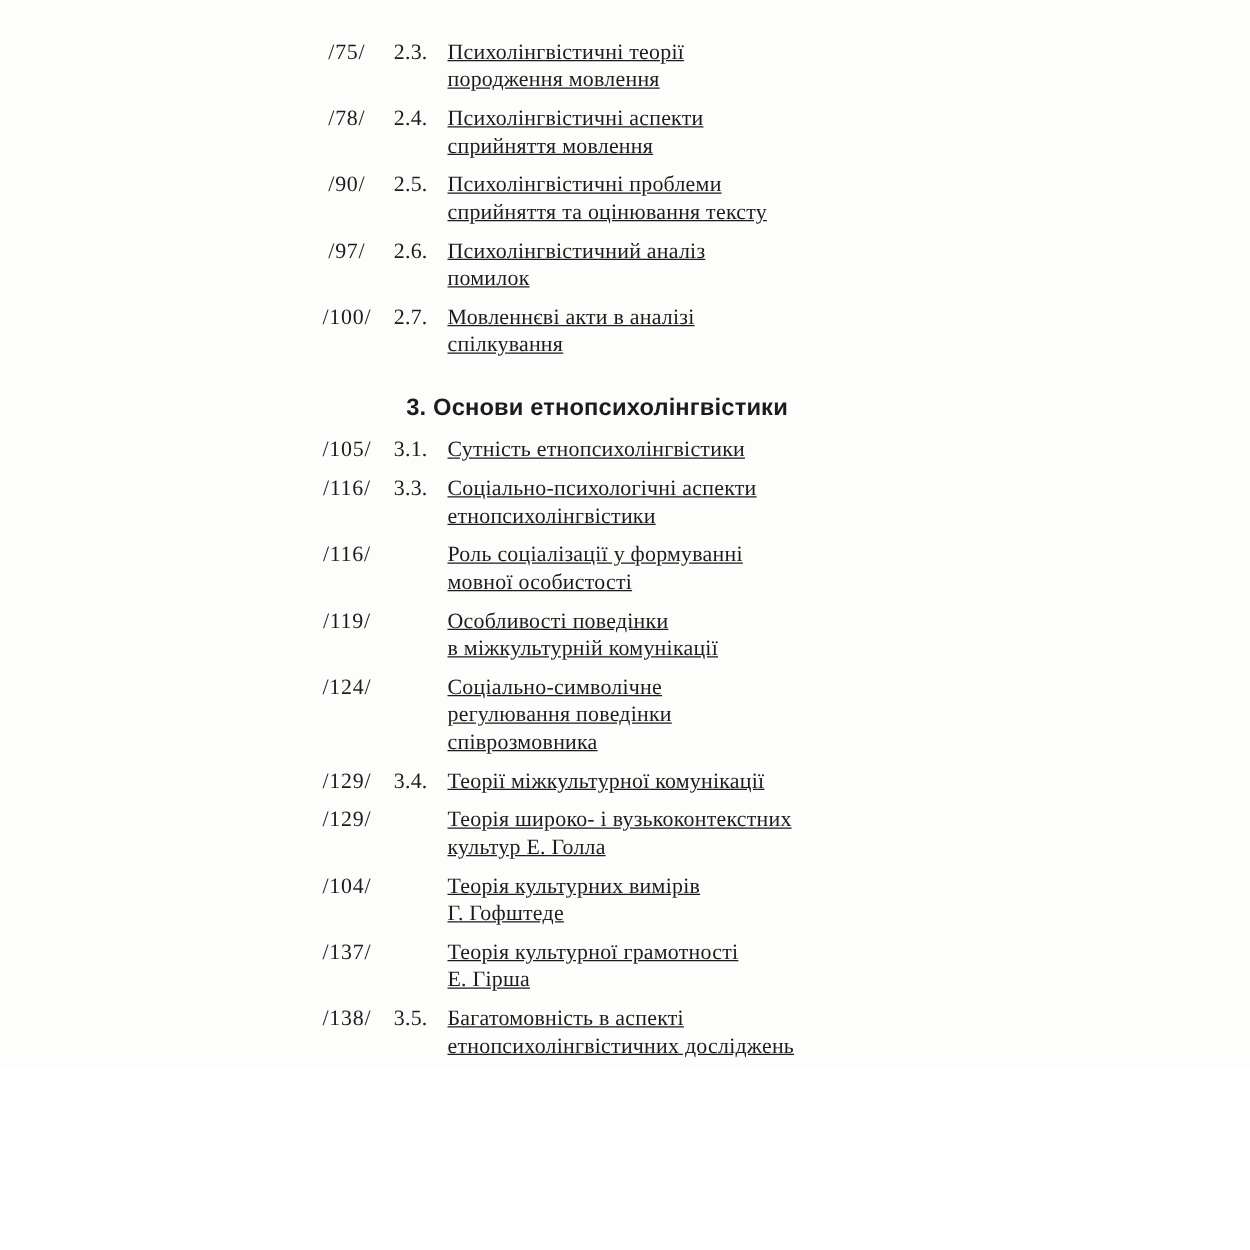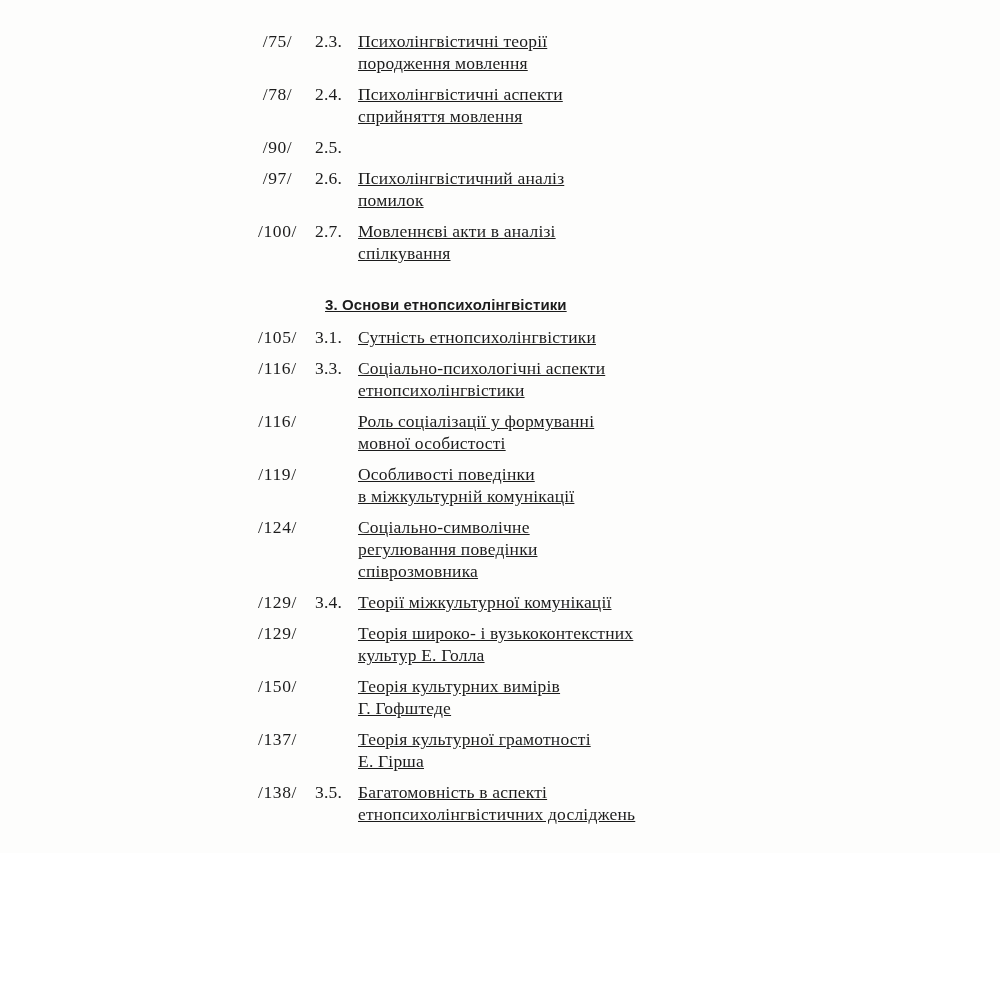--- a/index.html
+++ b/index.html
@@ -37,25 +37,24 @@
     flex: none;
   }
   .title {
     flex: 1;
     white-space: pre-line;
     text-decoration: underline;
   }
   .heading {
     font-family: "Liberation Sans", sans-serif;
     font-weight: bold;
-    font-size: 15px;
+    font-size: 19px;
     line-height: 22px;
     margin: 30px 0 10px 85px;
     letter-spacing: 0.1px;
-    text-decoration: underline;
   }
   .page-edge {
     position: absolute;
     left: 33px;
     top: 986px;
     width: 944px;
     height: 13px;
     border-radius: 7px / 6px;
     background: linear-gradient(90deg,
       #6a6a68 0%, #2a2a29 6%, #141413 20%,
@@ -78,20 +77,22 @@
     <div class="row">
       <span class="pg">/78/</span>
       <span class="num">2.4.</span>
       <span class="title">Психолінгвістичні аспекти
 сприйняття мовлення</span>
     </div>
 
     <div class="row">
       <span class="pg">/90/</span>
       <span class="num">2.5.</span>
+      <span class="title">Психолінгвістичні проблеми
+сприйняття та оцінювання тексту</span>
     </div>
 
     <div class="row">
       <span class="pg">/97/</span>
       <span class="num">2.6.</span>
       <span class="title">Психолінгвістичний аналіз
 помилок</span>
     </div>
 
     <div class="row">
@@ -146,21 +147,21 @@
     </div>
 
     <div class="row">
       <span class="pg">/129/</span>
       <span class="num"></span>
       <span class="title">Теорія широко- і вузькоконтекстних
 культур Е. Голла</span>
     </div>
 
     <div class="row">
-      <span class="pg">/150/</span>
+      <span class="pg">/104/</span>
       <span class="num"></span>
       <span class="title">Теорія культурних вимірів
 Г. Гофштеде</span>
     </div>
 
     <div class="row">
       <span class="pg">/137/</span>
       <span class="num"></span>
       <span class="title">Теорія культурної грамотності
 Е. Гірша</span>

